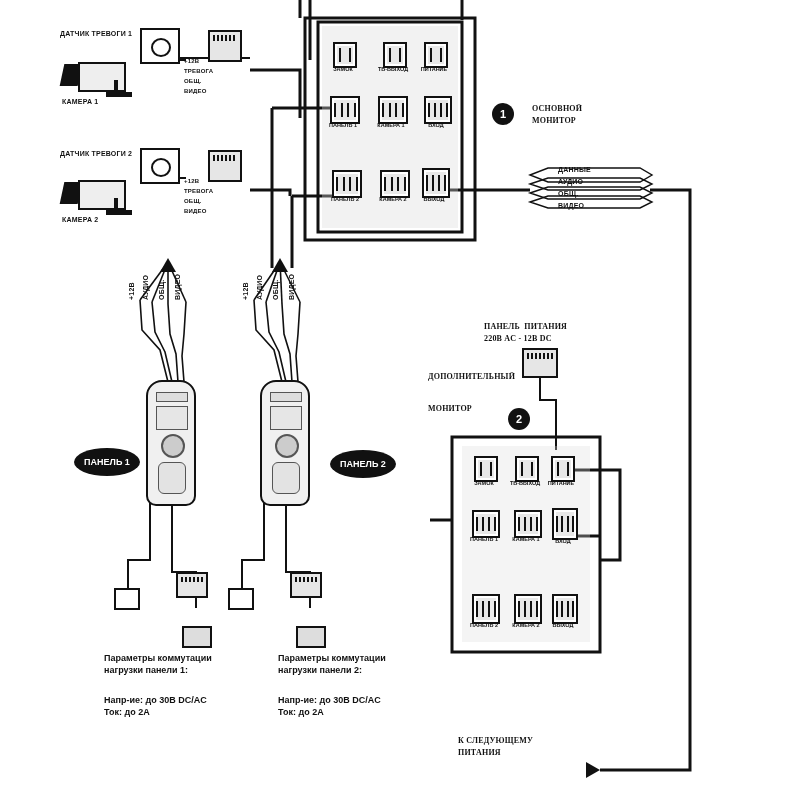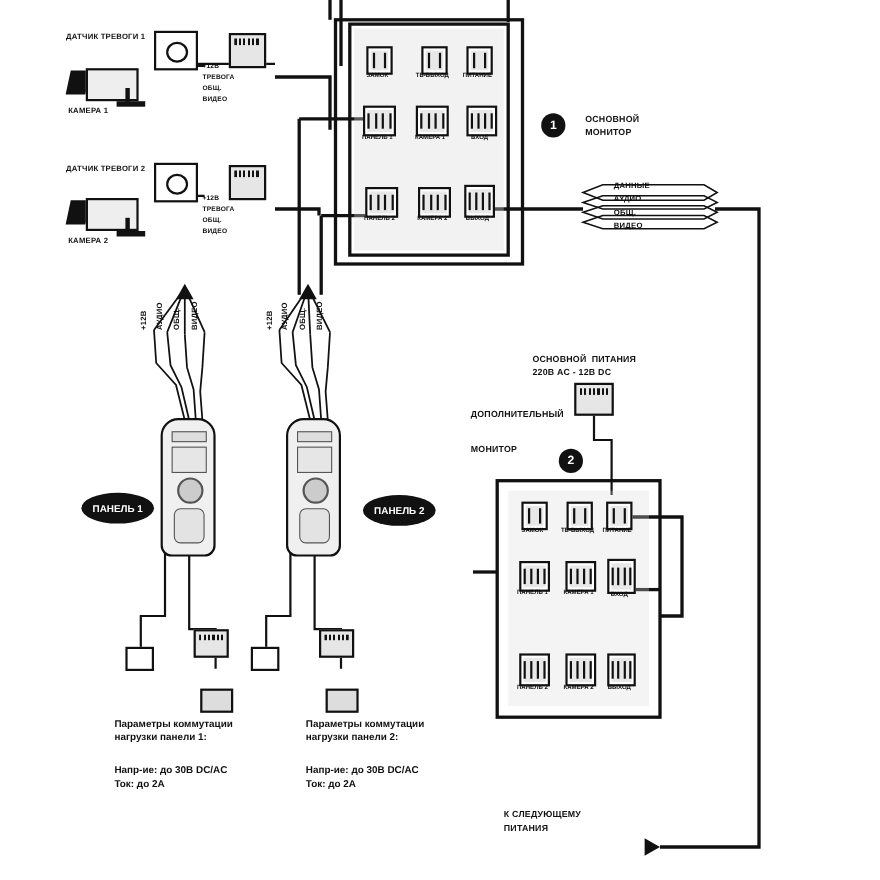--- a/index.html
+++ b/index.html
@@ -2,21 +2,21 @@
 <html><head>
 <meta charset="utf-8">
 <style>
   html,body{margin:0;padding:0;background:#ffffff;}
   body{width:800px;height:800px;position:relative;overflow:hidden;
        font-family:"Liberation Sans", sans-serif;color:#111;}
   .stage{position:absolute;left:0;top:0;width:800px;height:800px;}
   svg.wires{position:absolute;left:0;top:0;width:800px;height:800px;pointer-events:none;}
   .lbl{position:absolute;font-size:7px;font-weight:bold;letter-spacing:.2px;line-height:1.15;
        color:#111;white-space:pre;}
-  .lbl.med{font-size:8px;}
+  .lbl.med{font-size:8px;font-family:Liberation Serif, serif;}
   .lbl.sm{font-size:6px;}
   .lbl.para{font-size:9px;font-weight:bold;letter-spacing:0;white-space:pre-line;line-height:1.35;}
   .oval{position:absolute;background:#111;border-radius:50%;color:#fff;
         display:flex;align-items:center;justify-content:center;font-size:9px;font-weight:bold;}
   .circnum{position:absolute;background:#111;border-radius:50%;color:#fff;
         display:flex;align-items:center;justify-content:center;font-size:11px;font-weight:bold;}
   .shade{position:absolute;background:#d9d9d9;}
   .conn{position:absolute;border:2px solid #111;background:#fff;}
   .conn .inner{position:absolute;left:2px;top:2px;right:2px;bottom:2px;background:#e8e8e8;}
   .conn .pins{position:absolute;left:0;top:0;right:0;bottom:0;display:flex;
@@ -294,21 +294,21 @@
   <div class="lbl para" style="left:104px;top:652px;">Параметры коммутации
 нагрузки панели 1:</div>
   <div class="lbl para" style="left:104px;top:694px;">Напр-ие: до 30В DC/AC
 Ток: до 2А</div>
 
   <div class="lbl para" style="left:278px;top:652px;">Параметры коммутации
 нагрузки панели 2:</div>
   <div class="lbl para" style="left:278px;top:694px;">Напр-ие: до 30В DC/AC
 Ток: до 2А</div>
 
-  <div class="lbl med" style="left:484px;top:322px;">ОСНОВНОЙ  ПИТАНИЯ</div>
+  <div class="lbl med" style="left:484px;top:322px;">ПАНЕЛЬ  ПИТАНИЯ</div>
   <div class="lbl med" style="left:484px;top:334px;">220В AC - 12В DC</div>
   <div class="psu" style="left:522px;top:348px;width:32px;height:26px;border:2px solid #111;background:#e6e6e6;">
     <div style="position:absolute;left:3px;top:3px;right:3px;height:6px;background:repeating-linear-gradient(90deg,#111 0 2px,#e6e6e6 2px 4px);"></div>
   </div>
 
   <div class="lbl med" style="left:428px;top:372px;">ДОПОЛНИТЕЛЬНЫЙ</div>
   <div class="lbl med" style="left:428px;top:404px;">МОНИТОР</div>
   <div class="circnum" style="left:508px;top:408px;width:22px;height:22px;">2</div>
 
   <div class="shade" style="left:462px;top:446px;width:128px;height:196px;opacity:.3;"></div>

